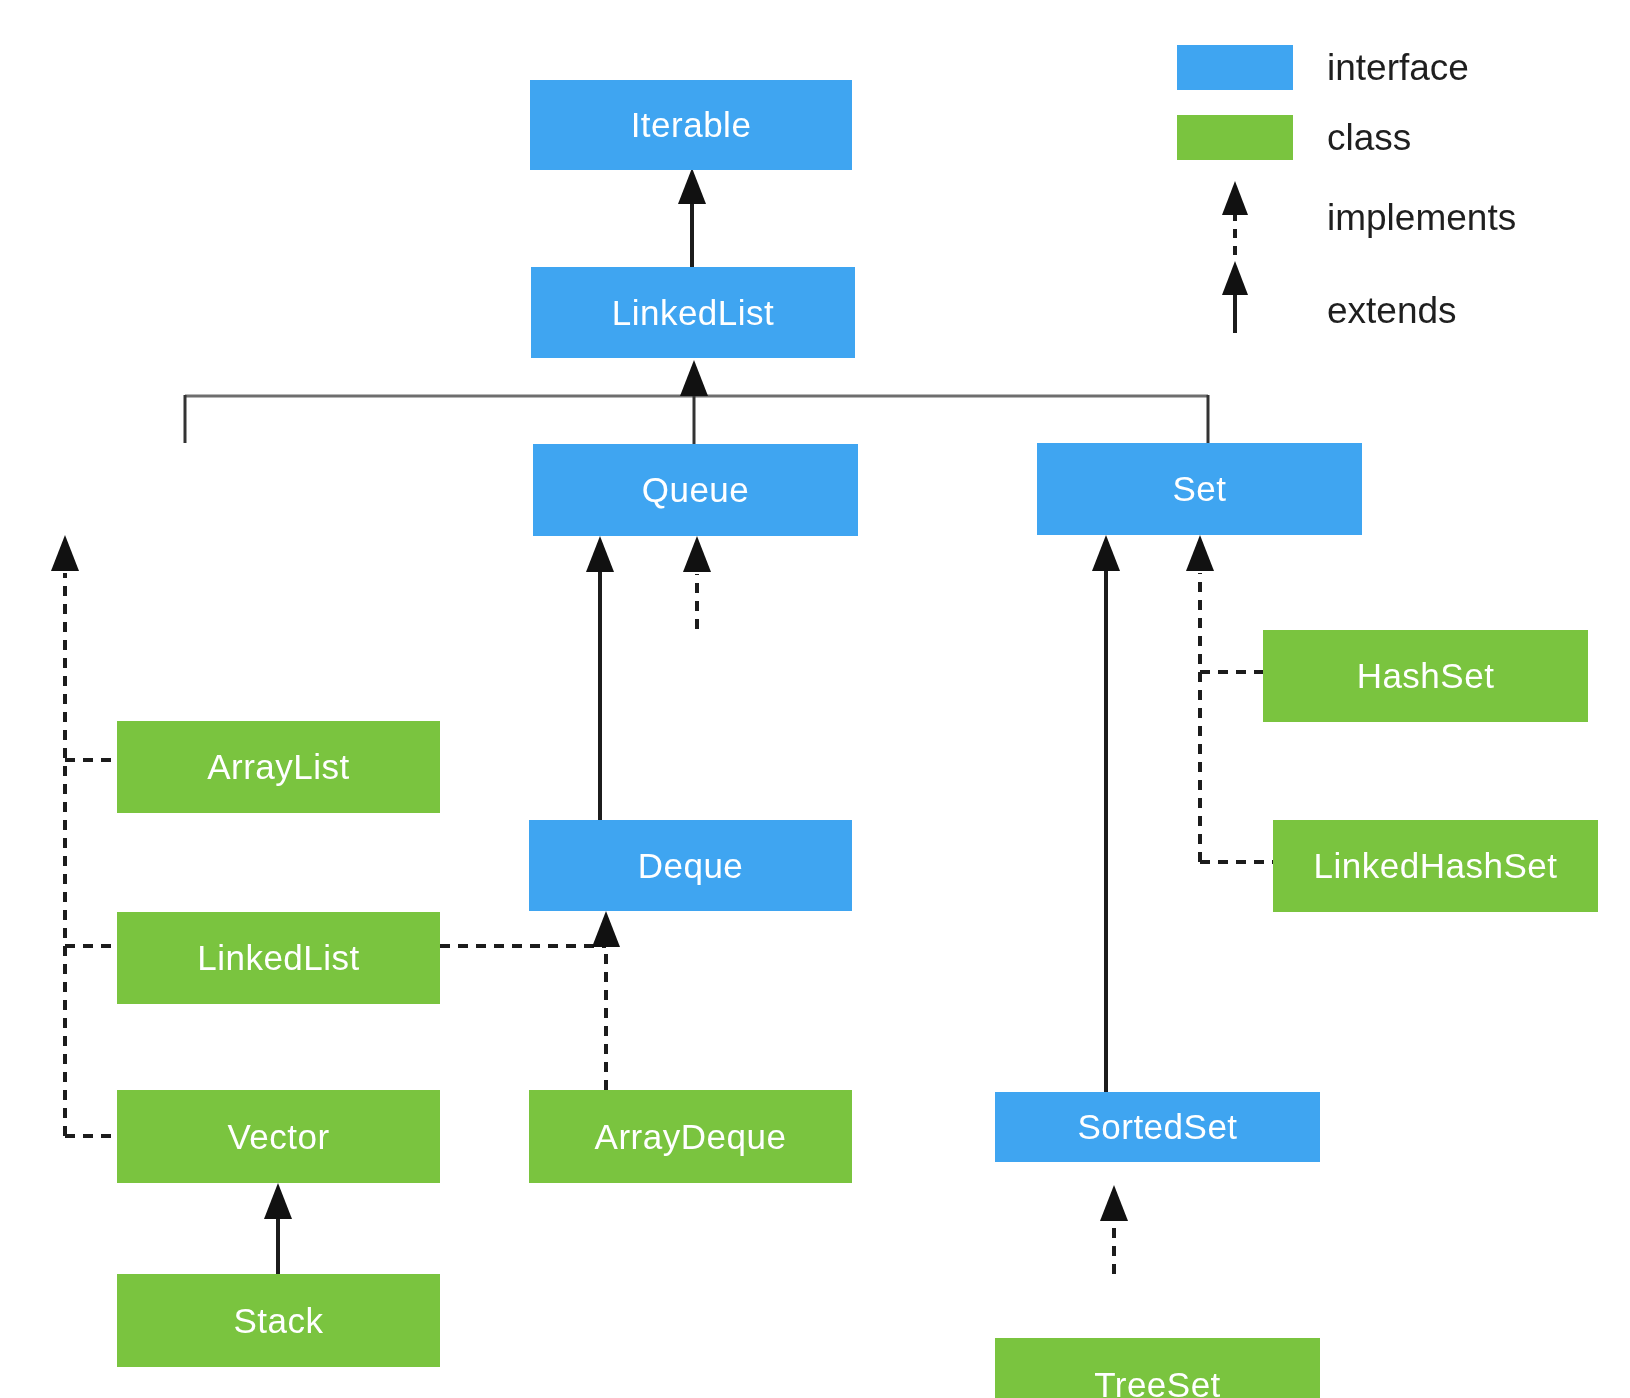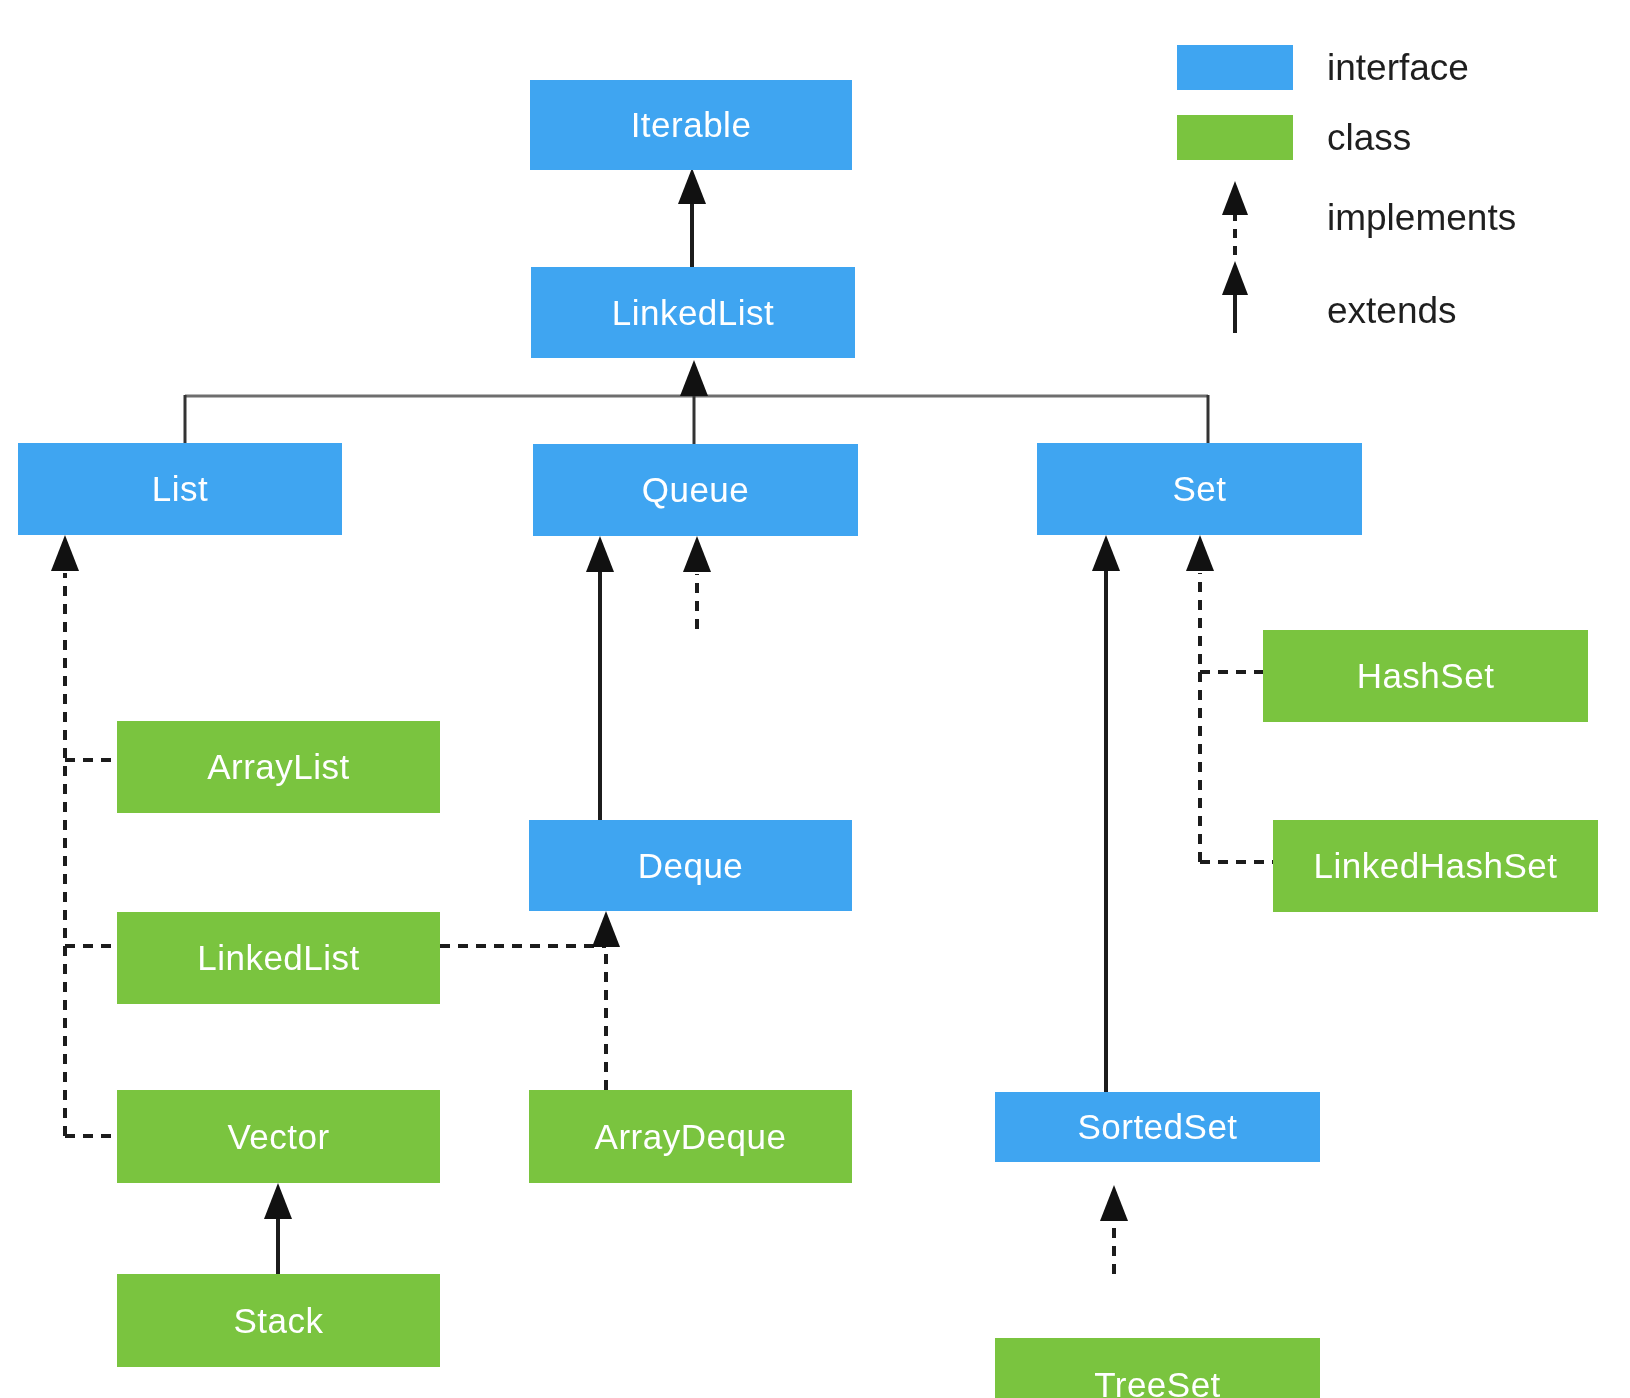--- a/index.html
+++ b/index.html
@@ -106,21 +106,20 @@
       <polygon points="1235,181 1222,215 1248,215" fill="#111111"></polygon>
     </g>
     <g>
       <line x1="1235" y1="333" x2="1235" y2="295" stroke="#1c1c1c" stroke-width="4"></line>
       <polygon points="1235,261 1222,295 1248,295" fill="#111111"></polygon>
     </g>
   </svg>
 
   <div class="node interface" style="left:530px;top:80px;width:322px;height:90px">Iterable</div>
   <div class="node interface" style="left:531px;top:267px;width:324px;height:91px">LinkedList</div>
-  <div class="node interface" style="left:18px;top:443px;width:324px;height:92px">List</div>
   <div class="node interface" style="left:533px;top:444px;width:325px;height:92px">Queue</div>
   <div class="node interface" style="left:1037px;top:443px;width:325px;height:92px">Set</div>
   <div class="node cls" style="left:1263px;top:630px;width:325px;height:92px">HashSet</div>
   <div class="node cls" style="left:117px;top:721px;width:323px;height:92px">ArrayList</div>
   <div class="node interface" style="left:529px;top:820px;width:323px;height:91px">Deque</div>
   <div class="node cls" style="left:1273px;top:820px;width:325px;height:92px">LinkedHashSet</div>
   <div class="node cls" style="left:117px;top:912px;width:323px;height:92px">LinkedList</div>
   <div class="node cls" style="left:117px;top:1090px;width:323px;height:93px">Vector</div>
   <div class="node cls" style="left:529px;top:1090px;width:323px;height:93px">ArrayDeque</div>
   <div class="node interface" style="left:995px;top:1092px;width:325px;height:70px">SortedSet</div>

